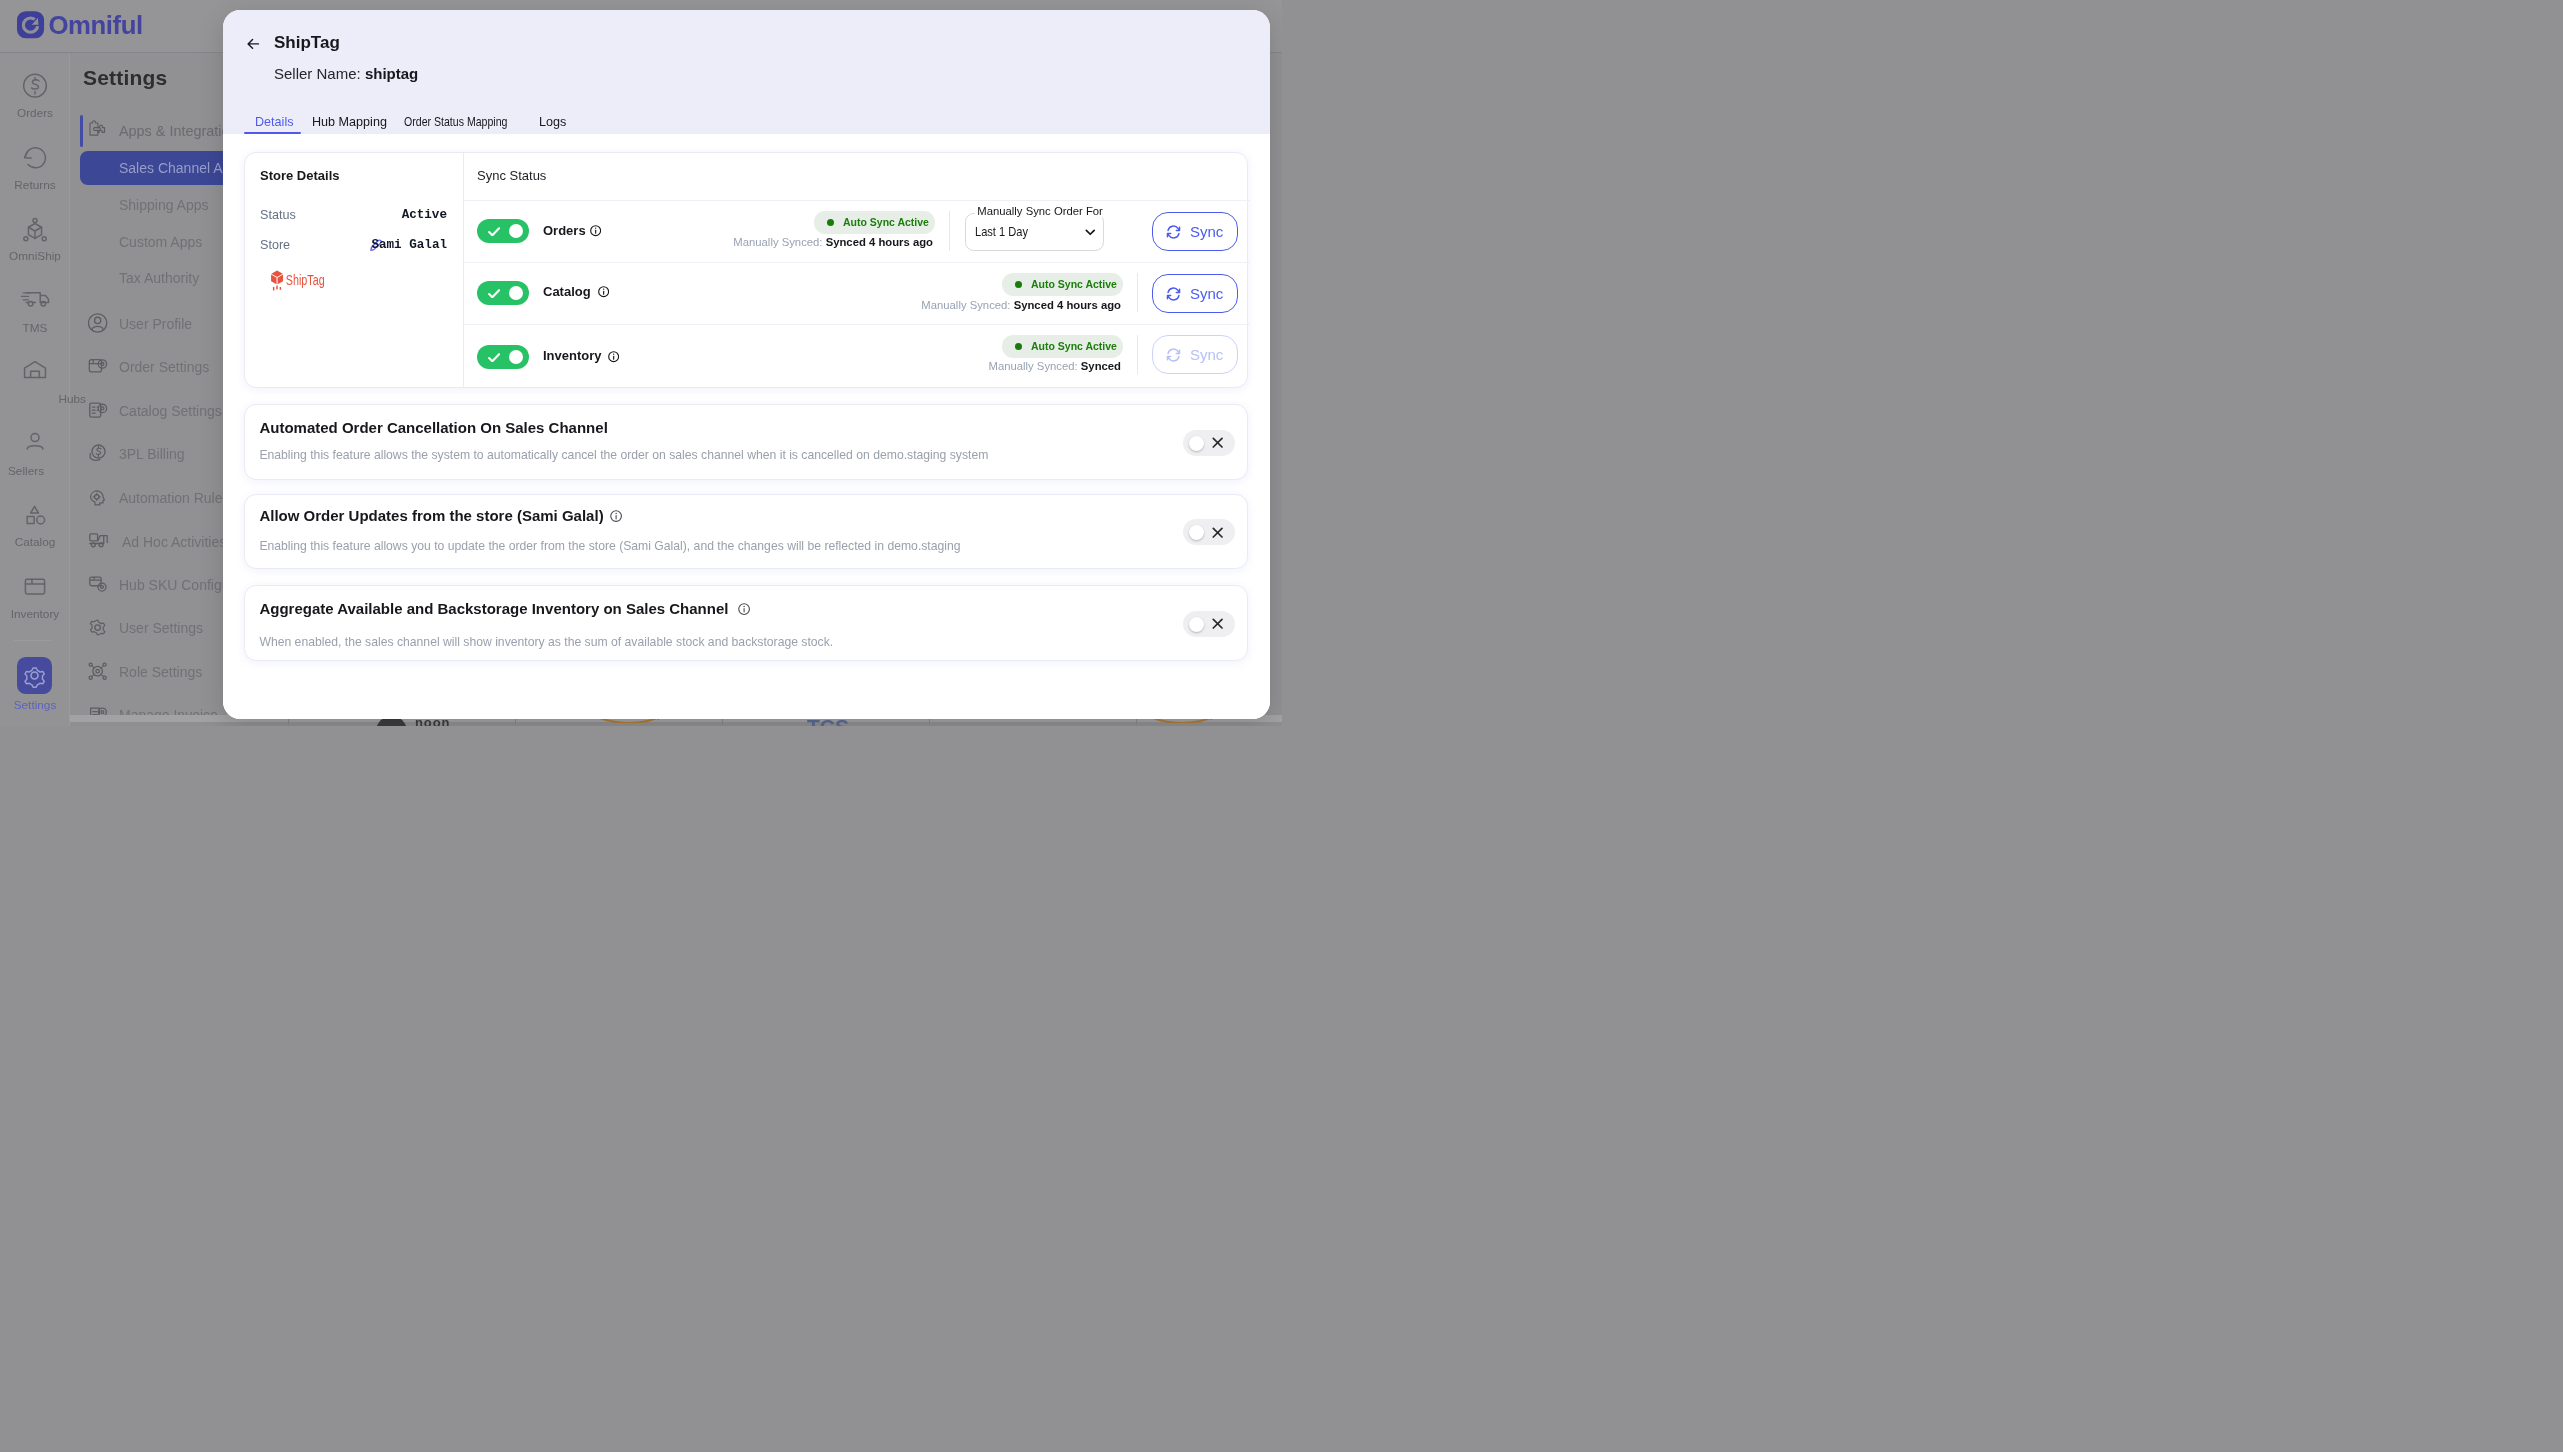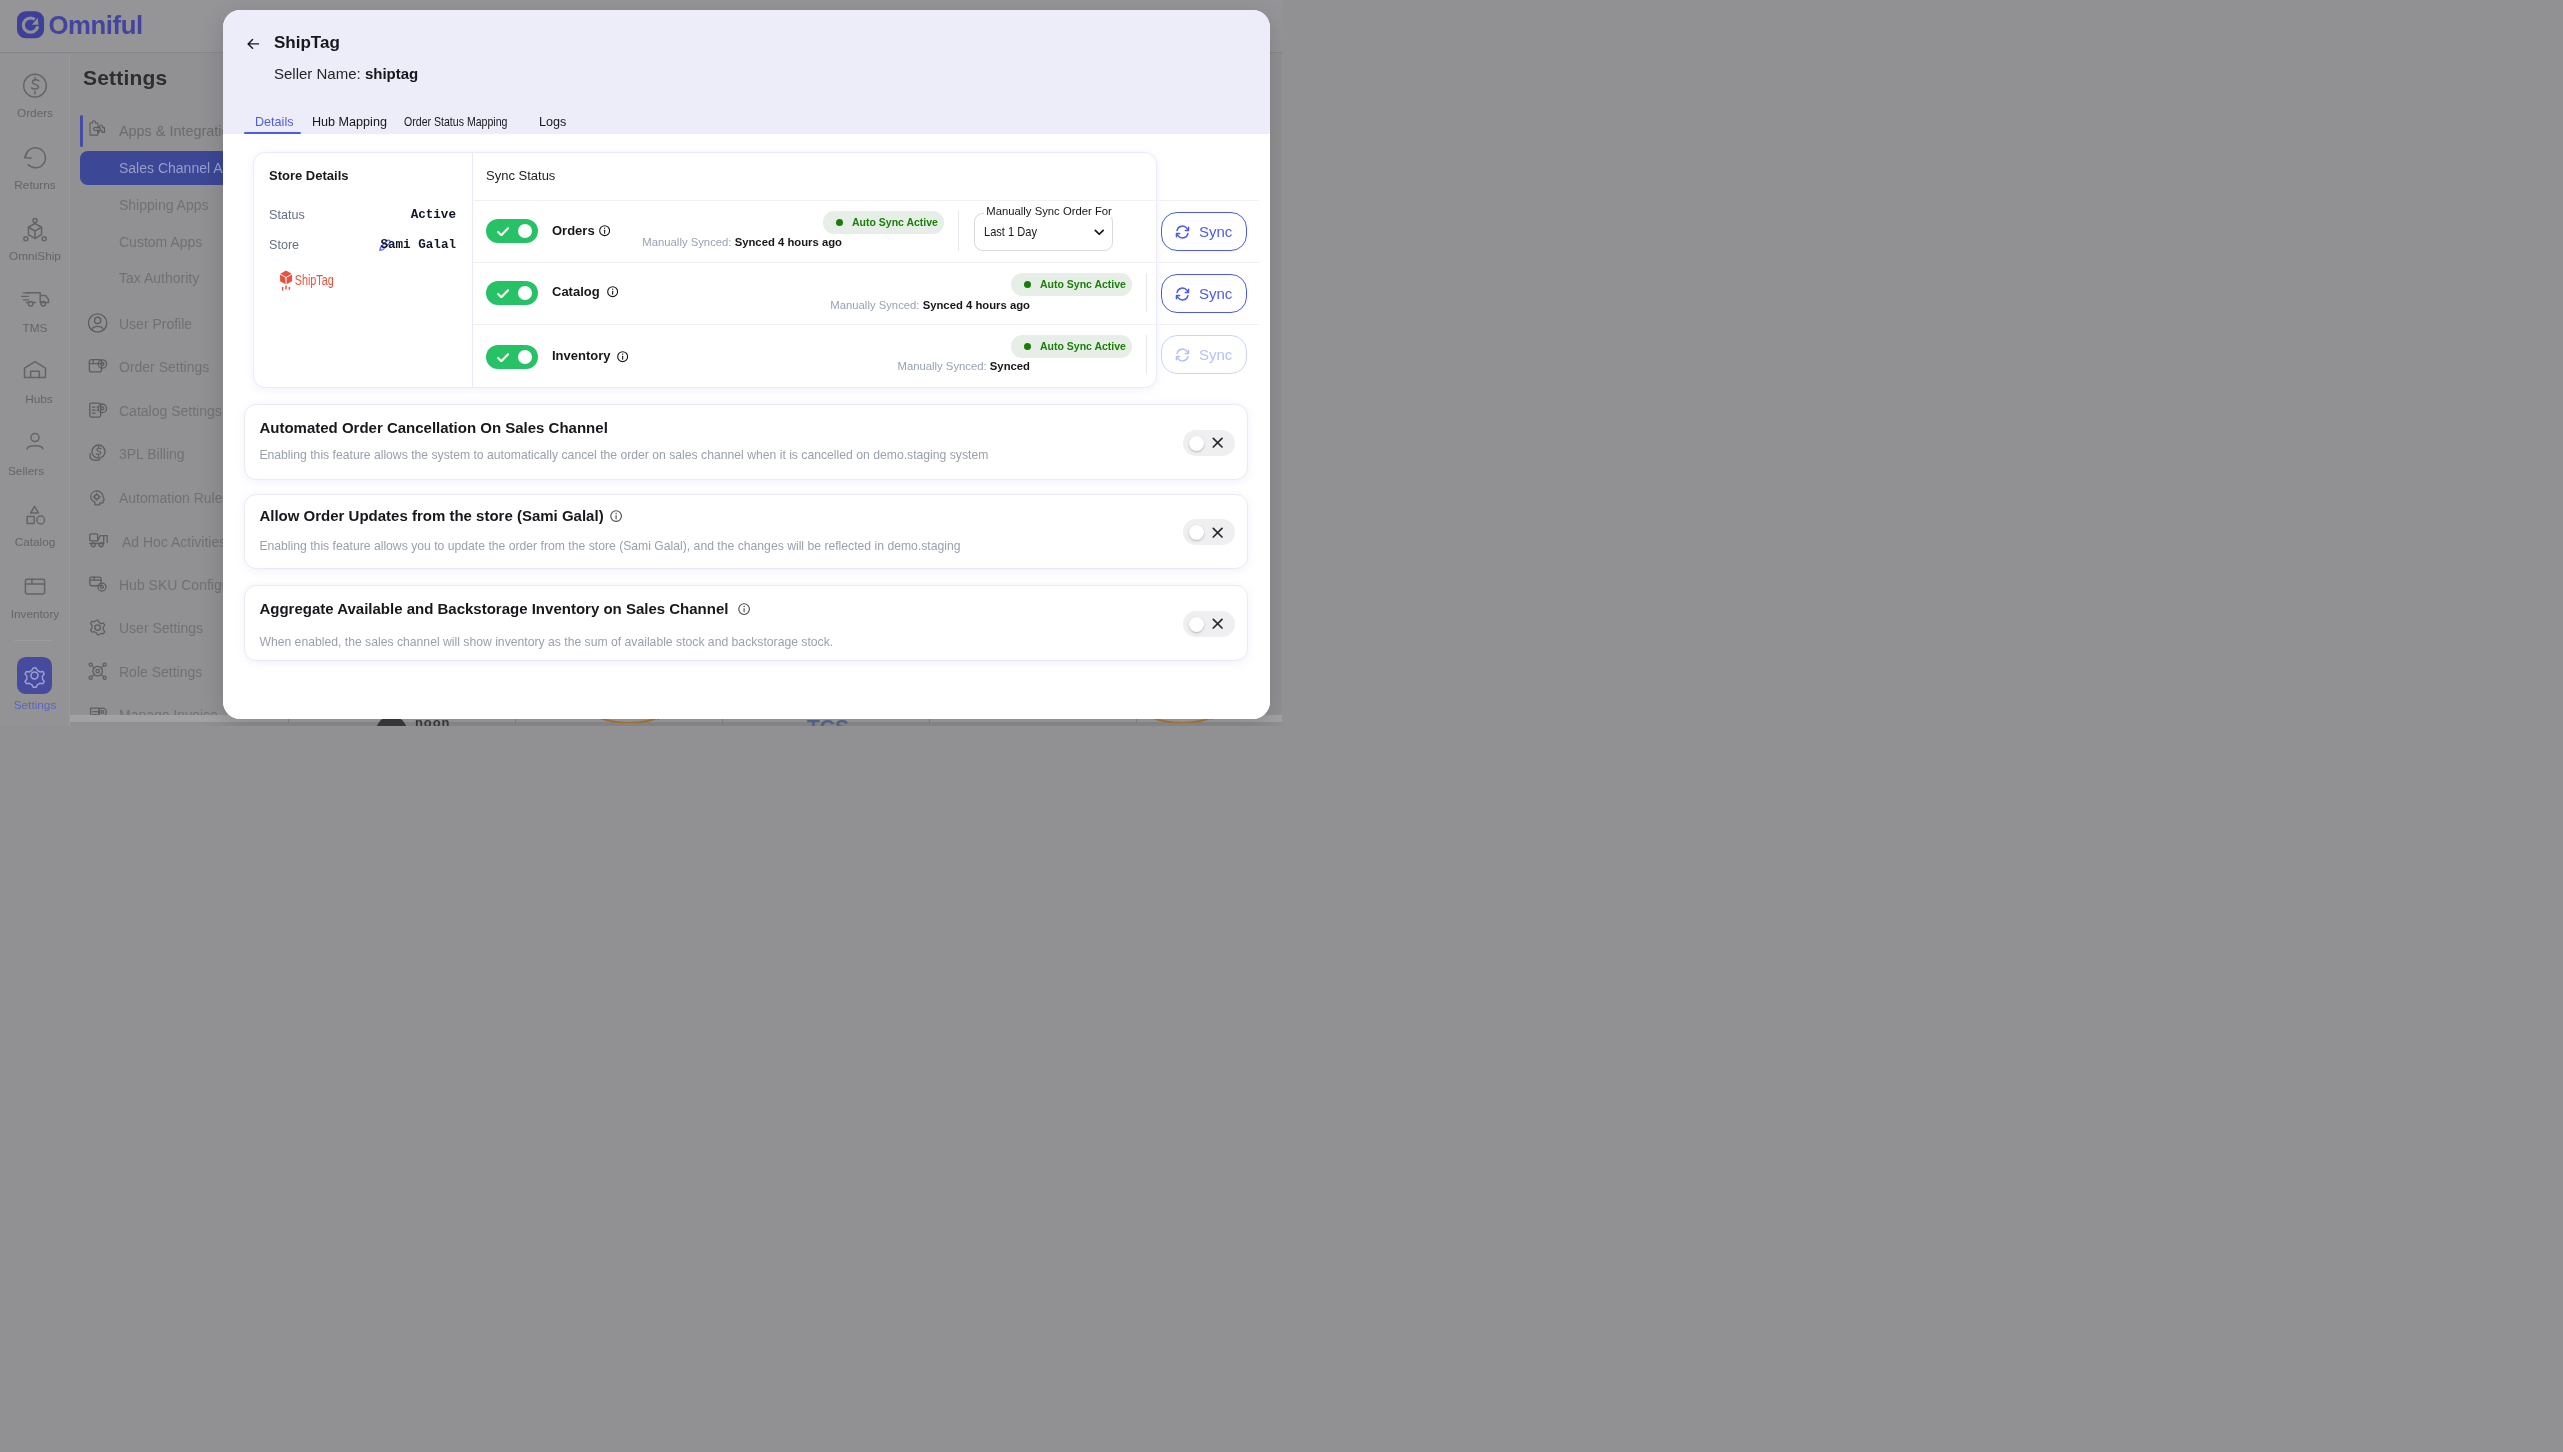--- a/index.html
+++ b/index.html
@@ -90,21 +90,21 @@
     <rect x="31" y="512" width="8" height="8"></rect>
     <circle cx="46.5" cy="516" r="4.5"></circle>
 
     <rect x="29" y="584" width="22" height="17" rx="2"></rect>
     <path d="M29 589.5 h22 M36.5 584 v5.5"></path>
   </svg>
   <div class="abs sblabel" style="left:0;top:106px;width:70px;text-align:center">Orders</div>
   <div class="abs sblabel" style="left:0;top:178px;width:70px;text-align:center">Returns</div>
   <div class="abs sblabel" style="left:0;top:249px;width:70px;text-align:center">OmniShip</div>
   <div class="abs sblabel" style="left:0;top:321px;width:70px;text-align:center">TMS</div>
-  <div class="abs sblabel" style="left:4px;top:392px;width:70px;text-align:center">Hubs</div>
+  <div class="abs sblabel" style="left:16px;top:392px;width:70px;text-align:right">Hubs</div>
   <div class="abs sblabel" style="left:8px;top:464px;width:70px;">Sellers</div>
   <div class="abs sblabel" style="left:0;top:535px;width:70px;text-align:center">Catalog</div>
   <div class="abs sblabel" style="left:0;top:607px;width:70px;text-align:center">Inventory</div>
   <div class="abs" style="left:14px;top:640px;width:38px;height:0.9px;background:#9b9b9e"></div>
   <div class="abs" style="left:16.6px;top:657px;width:35px;height:37px;background:#474b9e;border-radius:8.7px">
     <svg width="35" height="37" viewBox="0 0 40 42" fill="none" stroke="#9aa0d2" stroke-width="1.8">
       <circle cx="20" cy="21" r="4"></circle>
       <path d="M20 11.5 l1.8 3.2 a7 7 0 0 1 3.1 1.8 l3.6-.6 l1.8 3.1 l-2.4 2.8 a7 7 0 0 1 0 3.6 l2.4 2.8 l-1.8 3.1 l-3.6-.6 a7 7 0 0 1-3.1 1.8 l-1.8 3.2 h-3.6 l-1.8-3.2 a7 7 0 0 1-3.1-1.8 l-3.6.6 l-1.8-3.1 l2.4-2.8 a7 7 0 0 1 0-3.6 l-2.4-2.8 l1.8-3.1 l3.6.6 a7 7 0 0 1 3.1-1.8 l1.8-3.2 z" transform="translate(1.8,0) scale(0.91)" transform-origin="20 21"></path>
     </svg>
   </div>
@@ -215,21 +215,21 @@
     <div class="abs" style="left:51px;top:23px;font-size:17px;font-weight:700;color:#17181c">ShipTag</div>
     <div class="abs" style="left:51px;top:55px;font-size:15px;color:#24262b">Seller Name: <b style="color:#17181c">shiptag</b></div>
     <div class="abs mtab" style="left:32px;color:#4f5aed">Details</div>
     <div class="abs mtab" style="left:89px">Hub Mapping</div>
     <div class="abs mtab" style="left:181px;transform:scaleX(0.84);transform-origin:left center">Order Status Mapping</div>
     <div class="abs mtab" style="left:316px">Logs</div>
     <div class="abs" id="tabline"></div>
   </div>
   <div class="abs" id="mbody" style="left:0;top:124px;width:1047px;height:585px;background:#fff">
 
-    <div class="abs card" style="left:30px;top:18.3px;width:904px;height:236px">
+    <div class="abs card" style="left:21px;top:18.3px;width:1004px;height:236px">
       <div class="abs" style="left:218px;top:0;width:0.9px;height:235px;background:#e8eaf6"></div>
       <div class="abs" style="left:15px;top:15px;font-size:13px;font-weight:700;color:#17181c">Store Details</div>
       <div class="abs glabel" style="left:15px;top:55px">Status</div>
       <div class="abs gval" style="left:0;top:55px;width:202px;text-align:right">Active</div>
       <div class="abs glabel" style="left:15px;top:85px">Store</div>
       <svg class="abs" style="left:125px;top:86px" width="12.2" height="12.2" viewBox="0 0 14 14" fill="none" stroke="#6468f0" stroke-width="1.6" stroke-linecap="round" stroke-linejoin="round">
           <path d="M9.5 1.8 a1.9 1.9 0 0 1 2.7 2.7 L4.5 12.2 L1 13 l.8-3.5 z"></path>
         </svg>
       <div class="abs gval" style="left:0;top:85px;width:202px;text-align:right">Sami Galal</div>
       <div class="abs" style="left:26px;top:117px">

